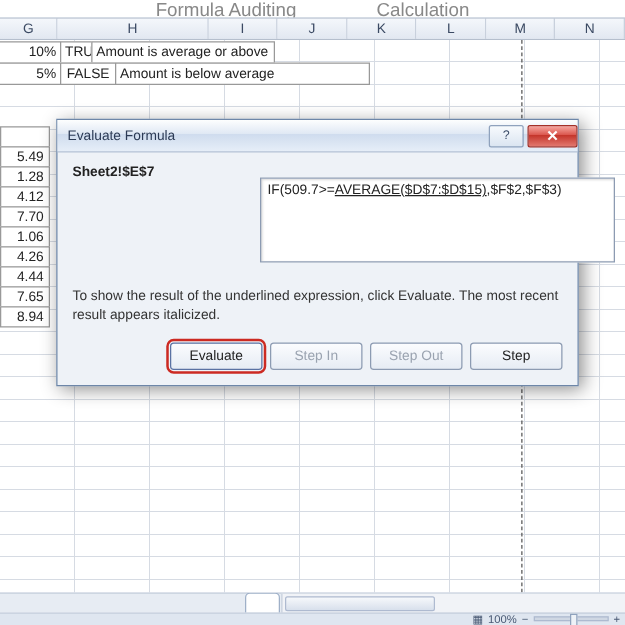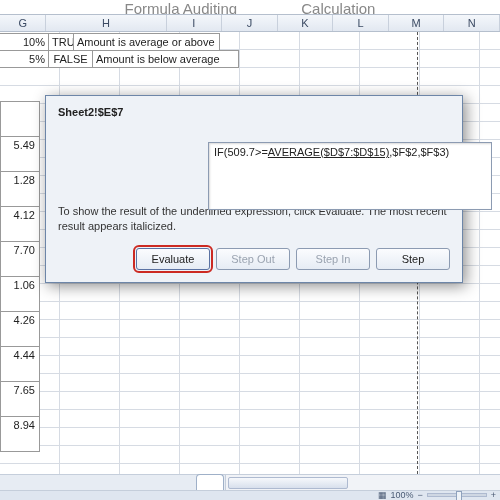--- a/index.html
+++ b/index.html
@@ -66,21 +66,21 @@
     margin-left: -1px;
   }
   .cell.right { text-align: right; }
   .cell.center { text-align: center; }
   .redhdr {
     background:#c0302b; color:#fff; font-weight:bold; text-align:right;
     border:1px solid #7a1e1a;
   }
   .numcell {
     text-align:right; border:1px solid #999; background:#fff;
-    height:36px; line-height:16px; padding:0 4px; margin-top:-1px;
+    height:17px; line-height:16px; padding:0 4px; margin-top:-1px;
   }
   .numcol {
     position:absolute; left:0; top:32px; width:40px;
     display:flex; flex-direction:column;
   }
 
   
   .dialog {
     position: absolute;
     left: 45px; top: 95px;
@@ -193,47 +193,57 @@
 <div class="pagebreak"></div>
 
 <div class="row" style="top:33px; left:0;">
   <div class="cell right" style="width:50px">10%</div>
   <div class="cell center" style="width:26px">TRUE</div>
   <div class="cell" style="width:147px">Amount is average or above</div>
 </div>
 <div class="row" style="top:50px; left:0;">
   <div class="cell right" style="width:50px">5%</div>
   <div class="cell center" style="width:45px">FALSE</div>
-  <div class="cell" style="width:147px">Amount is below average</div>
+  <div class="cell" style="width:204px">Amount is below average</div>
 </div>
 
 <div class="numcol" style="top:102px;">
   <div class="numcell redhdr">ion</div>
   <div class="numcell">5.49</div>
   <div class="numcell">1.28</div>
   <div class="numcell">4.12</div>
   <div class="numcell">7.70</div>
   <div class="numcell">1.06</div>
   <div class="numcell">4.26</div>
   <div class="numcell">4.44</div>
   <div class="numcell">7.65</div>
   <div class="numcell">8.94</div>
 </div>
 
 <div class="dialog">
+  <div class="titlebar">
+    <span>Evaluate Formula</span>
+    <span class="spacer"></span>
+    <div class="winbtn">
+        <span>?</span>
+      </div>
+    <div class="winbtn close">
+        <span>✕</span>
+      </div>
+  </div>
   <div class="dlgbody">
     <div class="ref">Sheet2!$E$7</div>
     <div class="evalbox">
       <span>IF(509.7&gt;=</span><span class="underlined">AVERAGE($D$7:$D$15)</span><span>,$F$2,$F$3)</span>
     </div>
     <div class="helptext">To show the result of the underlined expression, click Evaluate.  The most recent result appears italicized.</div>
     <div class="btnrow">
       <div class="dbtn boxed">Evaluate</div>
+      <div class="dbtn disabled">Step In</div>
       <div class="dbtn disabled">Step Out</div>
-      <div class="dbtn disabled">Step In</div>
       <div class="dbtn">Step</div>
     </div>
   </div>
 </div>
 
 <div class="sheetbar">
   <div class="tabstub"></div>
   <div class="hscroll">
     <div class="thumb"></div>
   </div>

